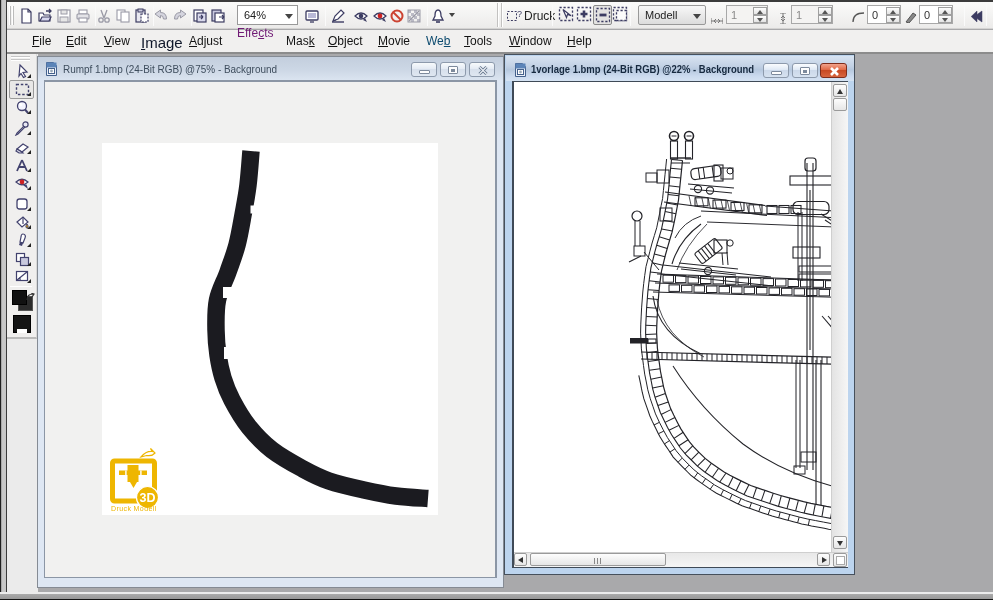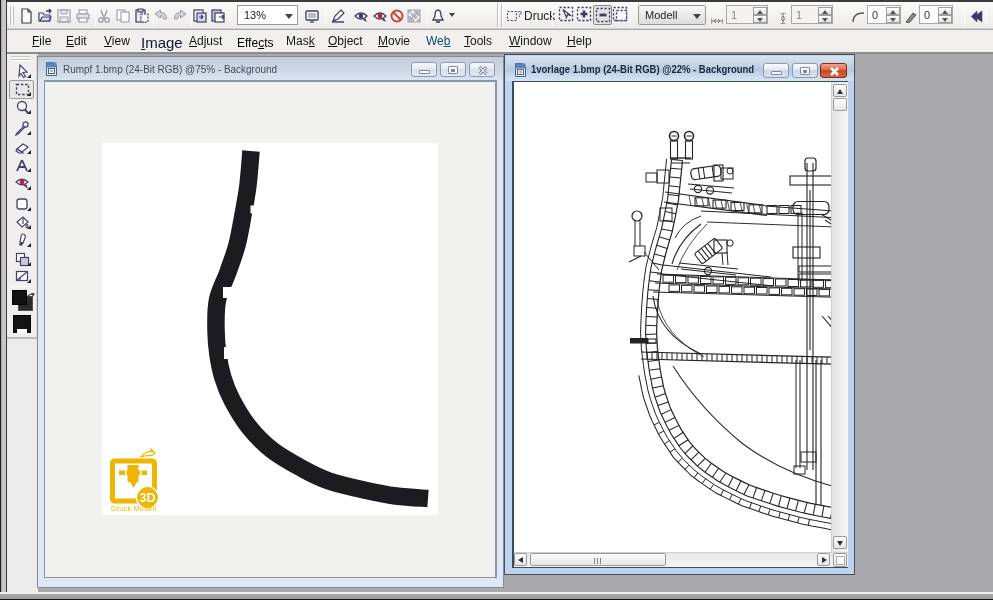--- a/index.html
+++ b/index.html
@@ -60,21 +60,21 @@
       </svg></div>
 <div class="abs" style="left:210px;top:8px;width:16px;height:16px;"><svg width="16" height="16" viewBox="0 0 16 16" style="">
         <rect x="2" y="2" width="9" height="11" fill="#c9c9e0" stroke="#3c3c62" stroke-width="1.2"></rect>
         <rect x="5" y="5" width="9" height="9" fill="#fff" stroke="#3c3c62" stroke-width="1.2"></rect>
         <path d="M9 9h5m0 0l-2-2m2 2l-2 2" stroke="#3c3c62" stroke-width="1.2" fill="none"></path>
       </svg></div>
 <div class="abs" style="left:95px;top:4px;width:1px;height:22px;background:#c9c8c7;border-right:1px solid #fafafa;"></div>
 <div class="abs" style="left:152.5px;top:4px;width:1px;height:22px;background:#c9c8c7;border-right:1px solid #fafafa;"></div>
 <div class="abs" style="left:190.5px;top:4px;width:1px;height:22px;background:#c9c8c7;border-right:1px solid #fafafa;"></div>
 <div class="abs" style="left:237px;top:5px;width:61px;height:20px;background:#fff;border:1px solid #999;">
-<span style="position:absolute;left:6px;top:3px;font-size:11px;color:#222;">13%</span>
+<span style="position:absolute;left:6px;top:3px;font-size:11px;color:#222;">64%</span>
 <div style="position:absolute;right:4px;top:8px;width:0;height:0;border-left:4px solid transparent;border-right:4px solid transparent;border-top:5px solid #444;"></div>
     </div>
 <div class="abs" style="left:304px;top:8px;width:16px;height:16px;"><svg width="16" height="16" viewBox="0 0 16 16" style="">
         <rect x="2" y="3" width="12" height="9" rx="1" fill="#fff" stroke="#3c3c62" stroke-width="1.3"></rect>
         <rect x="4" y="5" width="8" height="5" fill="#b9b9d6"></rect>
         <path d="M6 14h4" stroke="#3c3c62" stroke-width="1.3"></path>
       </svg></div>
 <div class="abs" style="left:325px;top:4px;width:1px;height:22px;background:#c9c8c7;border-right:1px solid #fafafa;"></div>
 <div class="abs" style="left:330px;top:8px;width:16px;height:16px;"><svg width="16" height="16" viewBox="0 0 16 16" style="">
         <path d="M3 13l2-5 6-6 3 3-6 6z" fill="#fff" stroke="#3c3c62" stroke-width="1.2"></path>
@@ -195,21 +195,21 @@
 <div class="abs" style="left:964px;top:4px;width:1px;height:22px;background:#c9c8c7;border-right:1px solid #fafafa;"></div>
 <div class="abs" style="left:986px;top:4px;width:1px;height:22px;background:#c9c8c7;border-right:1px solid #fafafa;"></div>
 <div class="abs" style="left:969px;top:9px;width:14px;height:13px;"><svg width="14" height="13" viewBox="0 0 14 13" style="">
         <path d="M8 1L2.2 6.5L8 12V8.5L13 12V1L8 4.5Z" fill="#3c3c62" stroke="#3c3c62" stroke-width="0.5"></path>
       </svg></div>
 <span class="abs" style="left:32px;top:34px;font-size:12px;color:#141414;"><u>F</u>ile</span>
 <span class="abs" style="left:66px;top:34px;font-size:12px;color:#141414;"><u>E</u>dit</span>
 <span class="abs" style="left:104px;top:34px;font-size:12px;color:#141414;"><u>V</u>iew</span>
 <span class="abs" style="left:141px;top:34px;font-size:15px;color:#0f172a;"><u>I</u>mage</span>
 <span class="abs" style="left:189px;top:34px;font-size:12px;color:#141414;"><u>A</u>djust</span>
-<span class="abs" style="left:237px;top:36px;font-size:12px;color:#000000;">Effe<u>c</u>ts</span>
+<span class="abs" style="left:237px;top:26px;font-size:12px;color:#701a75;">Effe<u>c</u>ts</span>
 <span class="abs" style="left:286px;top:34px;font-size:12px;color:#141414;">Mas<u>k</u></span>
 <span class="abs" style="left:328px;top:34px;font-size:12px;color:#141414;"><u>O</u>bject</span>
 <span class="abs" style="left:378px;top:34px;font-size:12px;color:#141414;"><u>M</u>ovie</span>
 <span class="abs" style="left:426px;top:34px;font-size:12px;color:#0c4a6e;">We<u>b</u></span>
 <span class="abs" style="left:464px;top:34px;font-size:12px;color:#141414;"><u>T</u>ools</span>
 <span class="abs" style="left:509px;top:34px;font-size:12px;color:#141414;"><u>W</u>indow</span>
 <span class="abs" style="left:567px;top:34px;font-size:12px;color:#141414;"><u>H</u>elp</span>
 <div class="abs" style="left:7px;top:53.5px;width:31px;height:538px;background:#ebebeb;"></div>
 <div class="abs" style="left:7px;top:53.5px;width:30px;height:285px;background:#f0efee;border-right:1px solid #d8d8d8;border-bottom:2px solid #bbb;"></div>
 <div class="abs" style="left:11px;top:56px;width:19px;height:1.5px;background:#c6c6c6;border-bottom:1px solid #fff;"></div>

